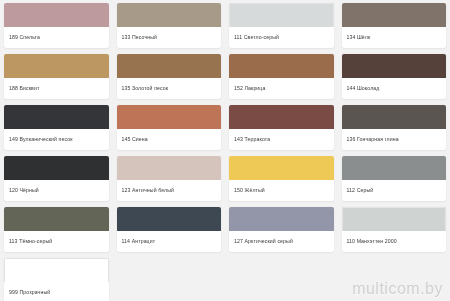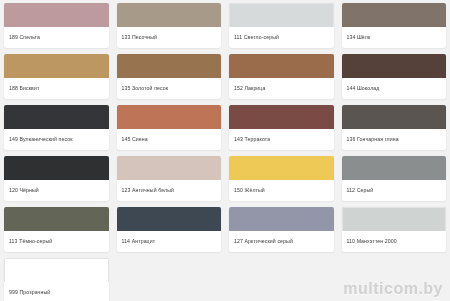--- a/index.html
+++ b/index.html
@@ -50,21 +50,21 @@
     color: #3b3b3b;
     letter-spacing: 0.02em;
     white-space: nowrap;
     overflow: hidden;
   }
   #watermark {
     position: absolute;
     right: 7px;
     bottom: 3px;
     font-size: 16px;
-    font-weight: bold;
+    font-weight: normal;
     letter-spacing: 0.5px;
     color: rgba(120,120,120,0.30);
     text-shadow: 0 1px 0 rgba(255,255,255,0.55);
     pointer-events: none;
     user-select: none;
   }
 </style>
 </head>
 <body>
 

